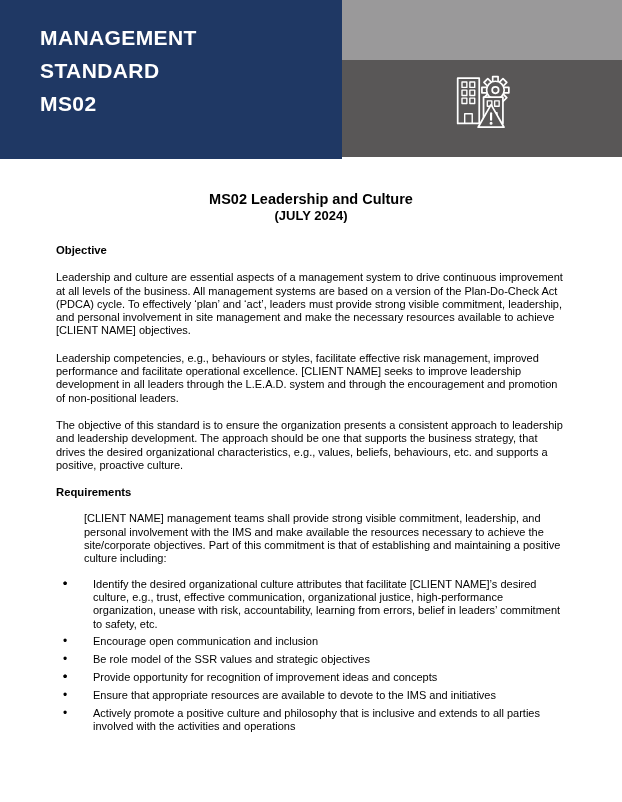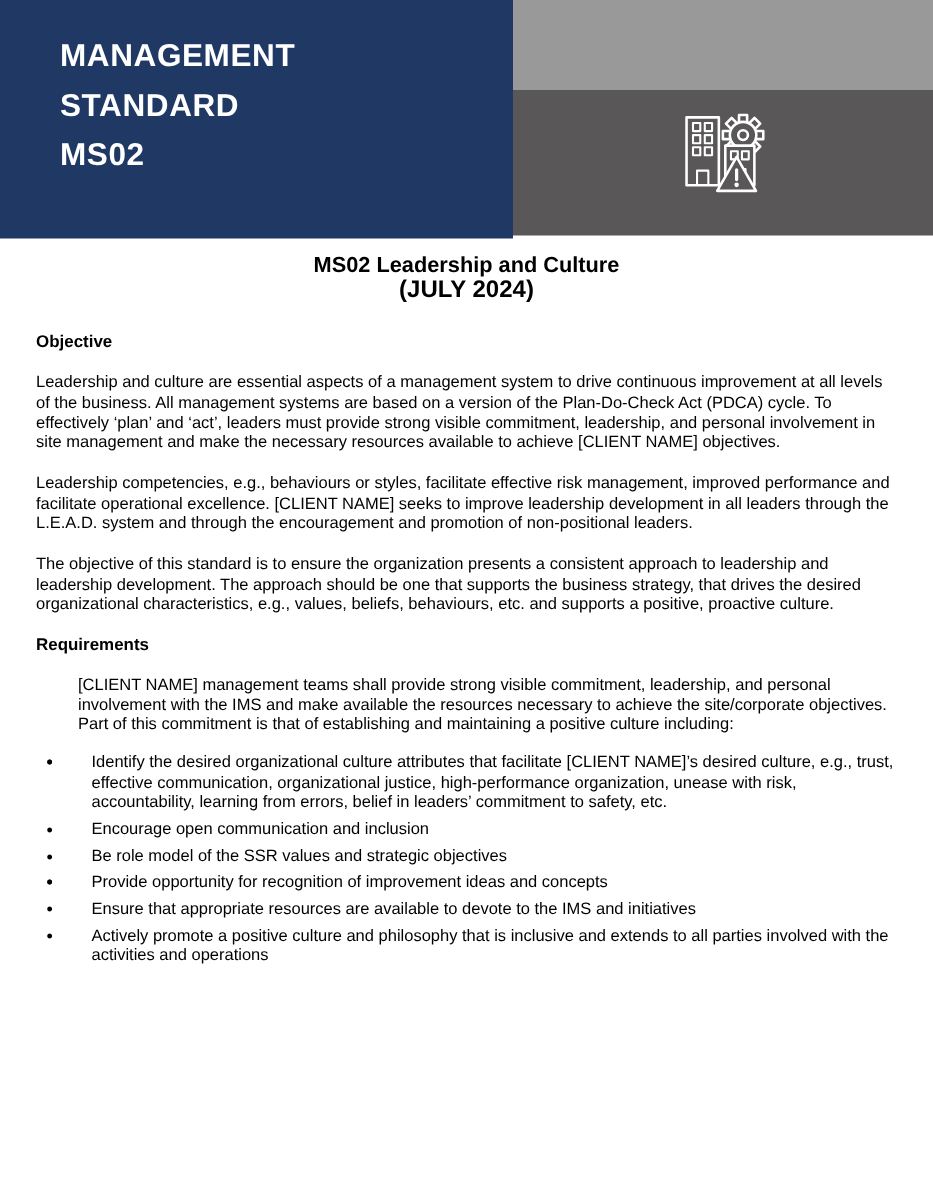--- a/index.html
+++ b/index.html
@@ -36,37 +36,37 @@
     font-size: 21px; line-height: 33px;
     letter-spacing: 0.4px;
   }
   .hdr-icon {
     position: absolute; right: 17px; top: 75px;
     width: 56px; height: 56px;
   }
 
   
   .doc-title {
-    margin-top: 10px;
+    margin-top: 32px;
     text-align: center;
     font-weight: 700;
     font-size: 14.5px;
     line-height: 16px;
   }
   .doc-date {
     text-align: center;
     font-weight: 700;
-    font-size: 16px;
+    font-size: 13px;
     line-height: 13px;
     margin-top: 2px;
   }
 
   
   .content {
-    padding: 0 24px;
+    padding: 0 56px;
     font-size: 11px;
     line-height: 13.3px;
   }
   .content p { margin: 14px 0 0 0; }
   .sec-heading {
     font-weight: 700;
     font-size: 11.3px;
     margin: 14px 0 0 0;
   }
   .sec-heading.first { margin-top: 22px; }

